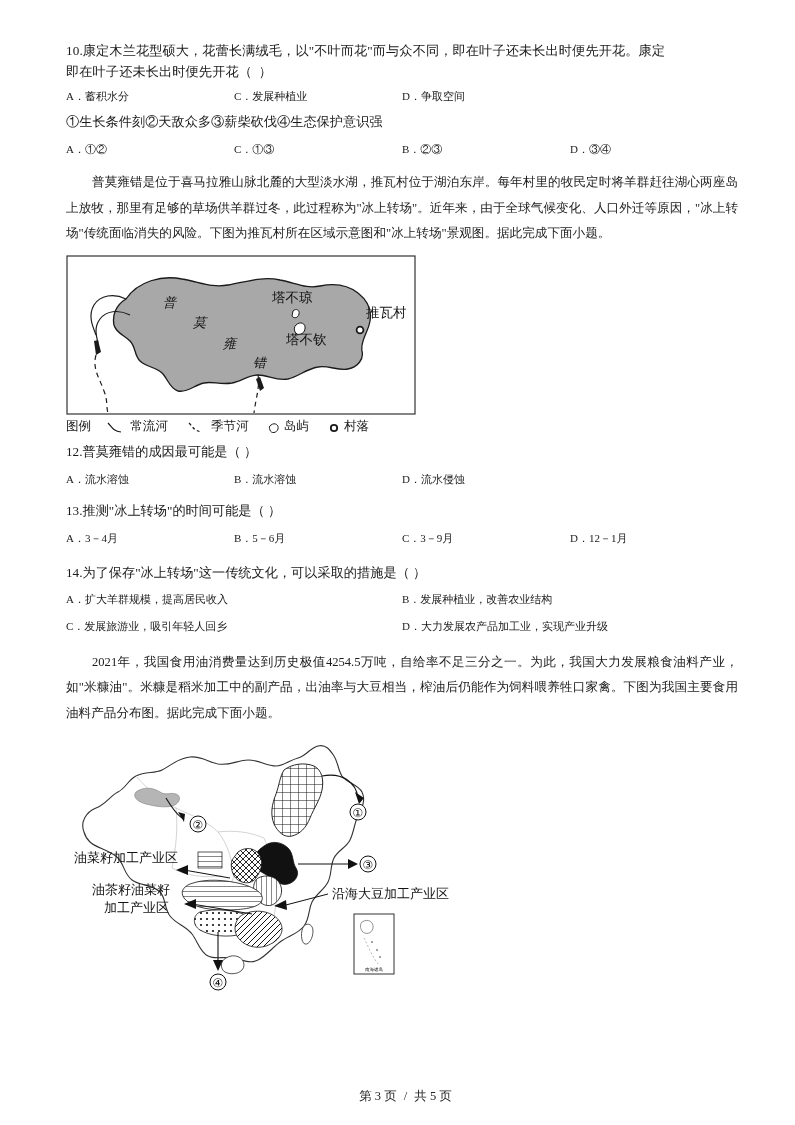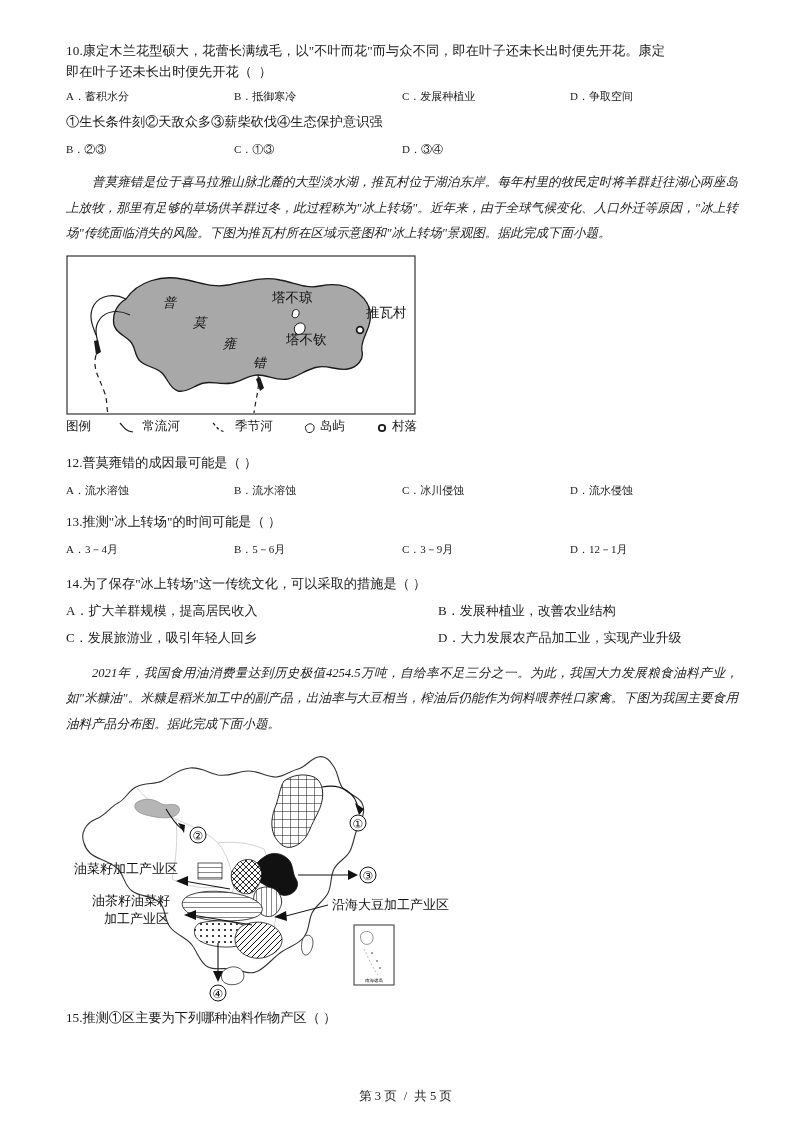--- a/index.html
+++ b/index.html
@@ -42,58 +42,56 @@
   .stem-2 {
     font-size: 13.2px;
     line-height: 26px;
   }
   .passage {
     font-size: 12.6px;
     line-height: 25.5px;
     text-indent: 26px;
     text-align: justify;
     font-family: "Liberation Serif", "DejaVu Serif", serif;
-    font-style: italic;
     color: #1c1c1c;
   }
   .options-4 {
     display: flex;
     font-size: 11px;
     line-height: 26px;
     margin-top: 1px;
   }
   .options-4 > span {
     flex: 0 0 25%;
   }
   .options-2 {
     display: flex;
-    font-size: 13px;
+    font-size: 11px;
     line-height: 27px;
-    gap: 36px;
   }
   .options-2 > span {
     flex: 0 0 50%;
   }
   .sub-items {
     font-size: 13.2px;
     line-height: 26px;
   }
 
   
   .fig-lake {
     margin-top: 8px;
     position: relative;
     width: 350px;
     height: 160px;
   }
   .fig-lake svg { display: block; }
   .legend-row {
     display: flex;
     align-items: center;
-    gap: 16px;
+    gap: 4px;
     font-size: 12.6px;
     margin-top: 2px;
     height: 20px;
   }
   .legend-row .lg-label { margin-right: 10px; }
   .legend-row .lg-item { display: flex; align-items: flex-end; gap: 3px; margin-right: 14px; }
 
   
   .fig-china {
     margin-top: 10px;
@@ -124,31 +122,31 @@
 <body>
 
 <div class="page">
   <div class="content">
 
     <div>
       <div class="qline">10.康定木兰花型硕大，花蕾长满绒毛，以"不叶而花"而与众不同，即在叶子还未长出时便先开花。康定</div>
       <div class="qline">即在叶子还未长出时便先开花（  ）</div>
       <div class="options-4">
         <span>A．蓄积水分</span>
-        <span>B．抵御寒冷</span>
         <span>C．发展种植业</span>
         <span>D．争取空间</span>
       </div>
     </div>
 
     <div>
       <div class="sub-items">①生长条件刻②天敌众多③薪柴砍伐④生态保护意识强</div>
       <div class="options-4">
+        <span>A．①②</span>
+        <span>C．①③</span>
         <span>B．②③</span>
-        <span>C．①③</span>
         <span>D．③④</span>
       </div>
     </div>
 
     <div class="passage" style="margin-top:8px;">普莫雍错是位于喜马拉雅山脉北麓的大型淡水湖，推瓦村位于湖泊东岸。每年村里的牧民定时将羊群赶往湖心两座岛上放牧，那里有足够的草场供羊群过冬，此过程称为"冰上转场"。近年来，由于全球气候变化、人口外迁等原因，"冰上转场"传统面临消失的风险。下图为推瓦村所在区域示意图和"冰上转场"景观图。据此完成下面小题。</div>
 
     <div class="fig-lake">
       <svg width="350" height="160" viewBox="0 0 350 160">
         <rect x="1" y="1" width="348" height="158" fill="#ffffff" stroke="#333" stroke-width="1.2"></rect>
 
@@ -210,26 +208,25 @@
         <span>岛屿</span>
       </span>
       <span class="lg-item">
         <svg width="14" height="14" viewBox="0 0 14 14">
           <circle cx="7" cy="7" r="3.2" fill="#ffffff" stroke="#1a1a1a" stroke-width="1.8"></circle>
         </svg>
         <span>村落</span>
       </span>
     </div>
 
-    <div style="margin-top:13px;">
+    <div style="margin-top:2px;">
       <div class="stem">12.普莫雍错的成因最可能是（  ）</div>
       <div class="options-4">
         <span>A．流水溶蚀</span>
         <span>B．流水溶蚀</span>
-        <span>C．冰川侵蚀</span>
         <span>D．流水侵蚀</span>
       </div>
     </div>
 
     <div style="margin-top:6px;">
       <div class="stem-2">13.推测"冰上转场"的时间可能是（  ）</div>
       <div class="options-4">
         <span>A．3－4月</span>
         <span>B．5－6月</span>
         <span>C．3－9月</span>
@@ -384,23 +381,20 @@
           <path d="M 296 186 c 6 -4 12 0 11 6 c -1 6 -8 7 -11 3 c -2 -3 -2 -7 0 -9 z" fill="none" stroke="#777" stroke-width="0.8"></path>
           <path d="M 298 202 C 302 210, 306 220, 312 228" fill="none" stroke="#999" stroke-width="0.7" stroke-dasharray="2 2"></path>
           <circle cx="306" cy="206" r="0.9" fill="#777"></circle>
           <circle cx="311" cy="214" r="0.9" fill="#777"></circle>
           <circle cx="314" cy="221" r="0.9" fill="#777"></circle>
           <text class="map-text" x="308" y="235" font-size="4.5" text-anchor="middle" fill="#555">南海诸岛</text>
         </g>
       </svg>
     </div>
 
-    <div style="margin-top:-2px;">
-      <div class="stem-2">15.推测①区主要为下列哪种油料作物产区（  ）</div>
-    </div>
 
   </div>
 
   <div class="footer">
     <span>第 3 页</span>
     <span class="sep">/</span>
     <span>共 5 页</span>
   </div>
 </div>
 

